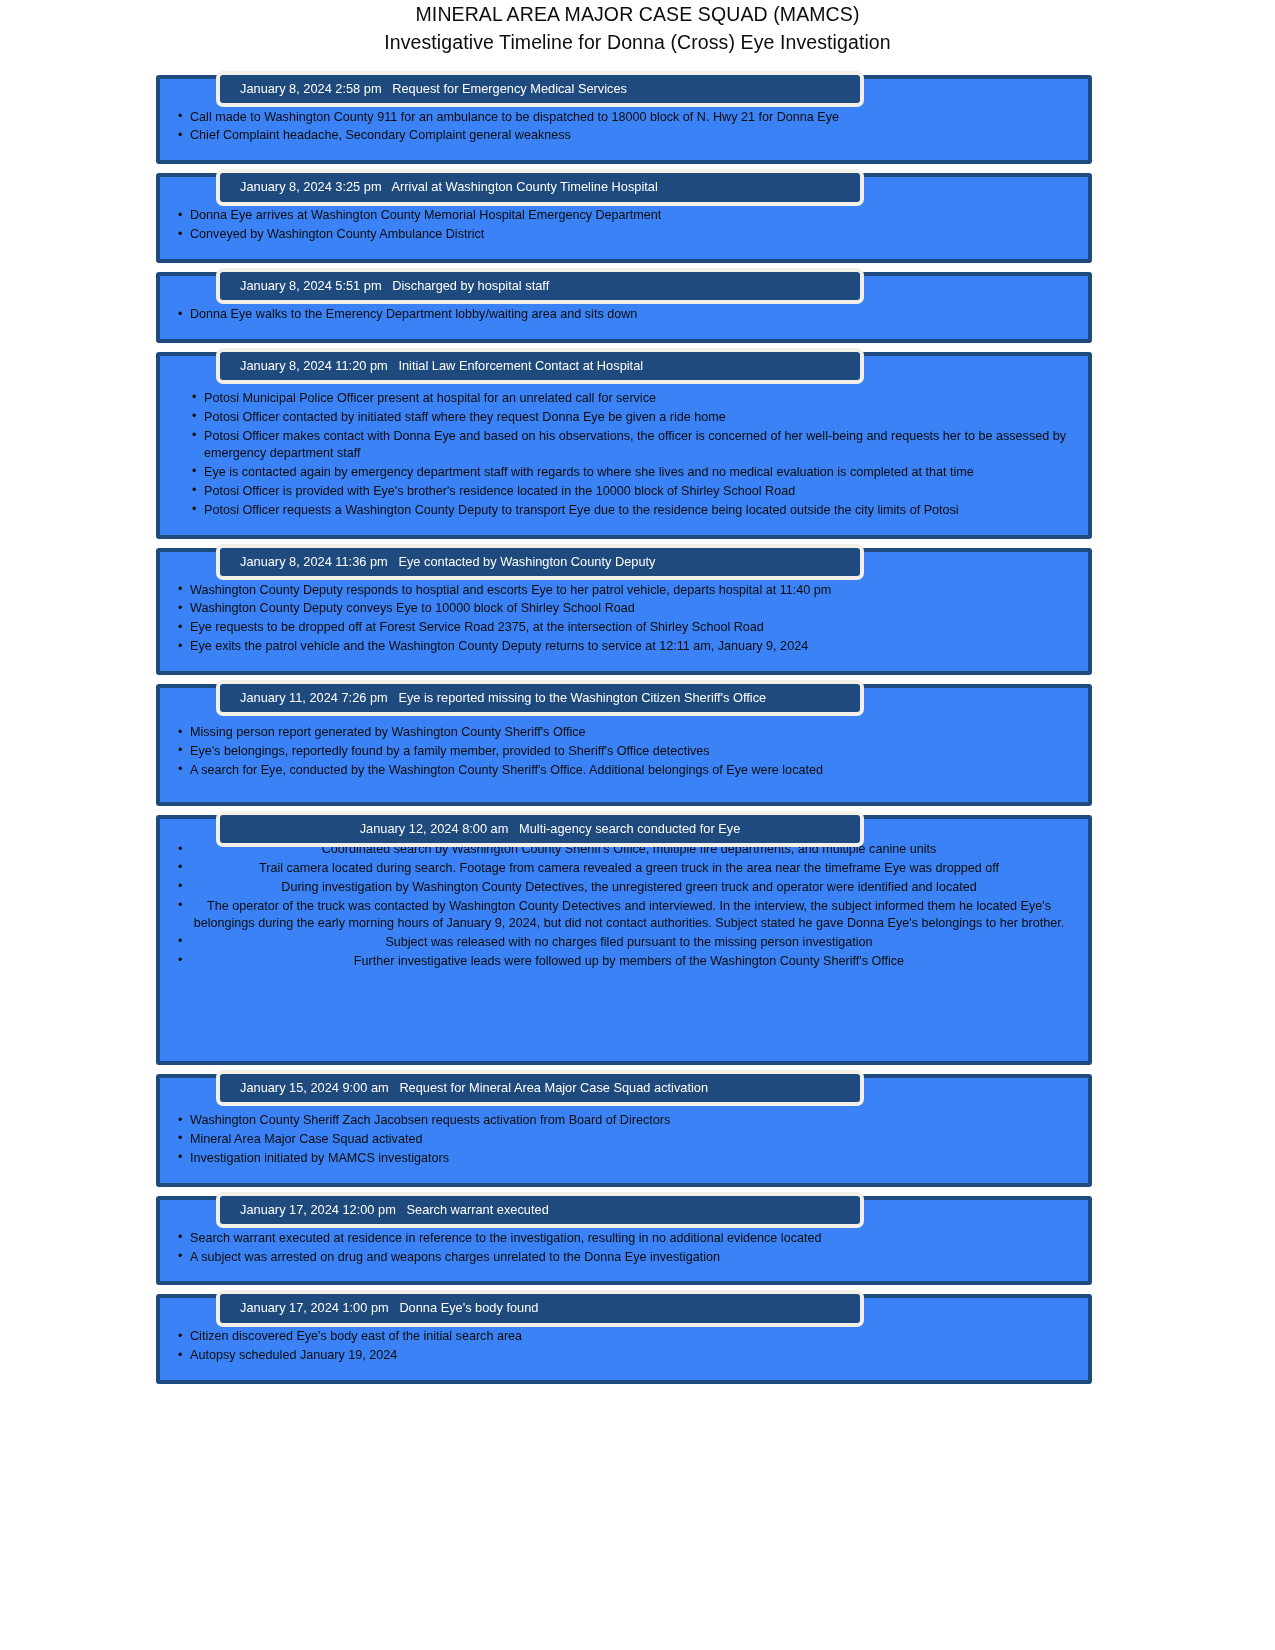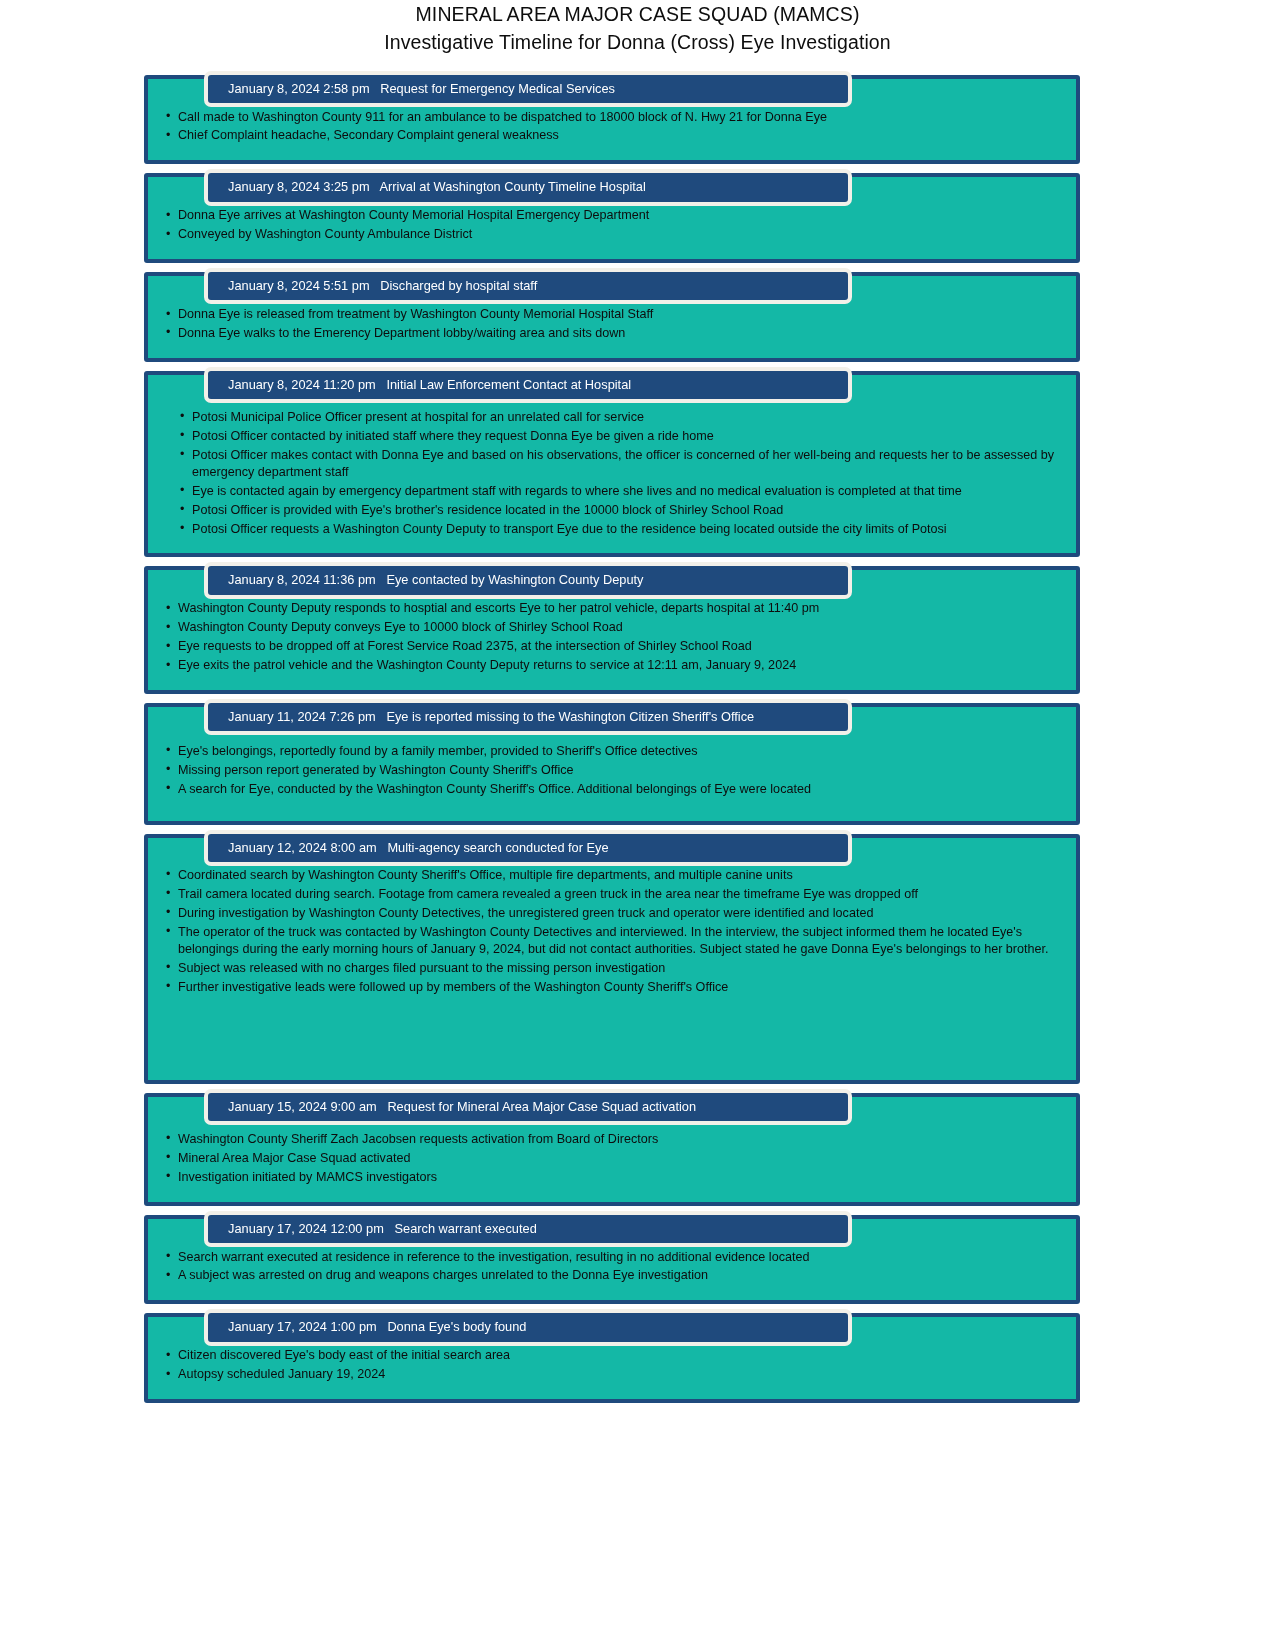--- a/index.html
+++ b/index.html
@@ -49,24 +49,24 @@
 
   
   .tl-entry {
     position: relative;
     margin-bottom: 9px;
   }
 
   
   .tl-body {
     position: relative;
-    margin-left: 6px;
+    margin-left: 18px;
     width: 936px;
     box-sizing: border-box;
-    background: #14b8a6;
+    background: #3b82f6;
     border: 4px solid #1F4A7D;
     border-radius: 3px;
     padding: 30px 14px 14px 14px;
     min-height: 56px;
   }
 
   
   .tl-header {
     position: absolute;
     top: -8px;
@@ -141,21 +141,20 @@
           <ul class="tl-bullets">
             <li>Donna Eye arrives at Washington County Memorial Hospital Emergency Department</li>
             <li>Conveyed by Washington County Ambulance District</li>
           </ul>
         </div>
       </div>
       <div class="tl-entry">
         <div class="tl-body" style="min-height: 60px;">
           <div class="tl-header" style="width: 648px;"><span class="hdr-when">January 8, 2024 5:51 pm</span>&nbsp;&nbsp; <span class="hdr-what">Discharged by hospital staff</span></div>
           <ul class="tl-bullets">
-            <li>Donna Eye is released from treatment by Washington County Memorial Hospital Staff</li>
             <li>Donna Eye walks to the Emerency Department lobby/waiting area and sits down</li>
           </ul>
         </div>
       </div>
       <div class="tl-entry">
         <div class="tl-body indent" style="min-height: 152px; padding-top: 34px;">
           <div class="tl-header" style="width: 648px;"><span class="hdr-when">January 8, 2024  11:20 pm</span>&nbsp;&nbsp; <span class="hdr-what">Initial Law Enforcement Contact at Hospital</span></div>
           <ul class="tl-bullets">
             <li>Potosi Municipal Police Officer present at hospital for an unrelated call for service</li>
             <li>Potosi Officer contacted by initiated staff where they request Donna Eye be given a ride home</li>
@@ -174,28 +173,28 @@
             <li>Washington County Deputy conveys Eye to 10000 block of Shirley School Road</li>
             <li>Eye requests to be dropped off at Forest Service Road 2375, at the intersection of Shirley School Road</li>
             <li>Eye exits the patrol vehicle and the Washington County Deputy returns to service at 12:11 am, January 9, 2024</li>
           </ul>
         </div>
       </div>
       <div class="tl-entry">
         <div class="tl-body" style="min-height: 122px; padding-top: 36px;">
           <div class="tl-header" style="width: 648px;"><span class="hdr-when">January 11, 2024  7:26 pm</span>&nbsp;&nbsp; <span class="hdr-what">Eye is reported missing to the Washington Citizen Sheriff's Office</span></div>
           <ul class="tl-bullets">
+            <li>Missing person report generated by Washington County Sheriff's Office</li>
             <li>Eye's belongings, reportedly found by a family member, provided to Sheriff's Office detectives</li>
-            <li>Missing person report generated by Washington County Sheriff's Office</li>
             <li>A search for Eye, conducted by the Washington County Sheriff's Office.  Additional belongings of Eye were located</li>
           </ul>
         </div>
       </div>
       <div class="tl-entry">
-        <div class="tl-body" style="min-height: 250px; padding-top: 29px;">
+        <div class="tl-body" style="min-height: 250px; padding-top: 22px; text-align: center;">
           <div class="tl-header" style="width: 648px;"><span class="hdr-when">January 12, 2024  8:00 am</span>&nbsp;&nbsp; <span class="hdr-what">Multi-agency search conducted for Eye</span></div>
           <ul class="tl-bullets">
             <li>Coordinated search by Washington County Sheriff's Office, multiple fire departments, and multiple canine units</li>
             <li>Trail camera located during search. Footage from camera revealed a green truck in the area near the timeframe Eye was dropped off</li>
             <li>During investigation by Washington County Detectives, the unregistered green truck and operator were identified and located</li>
             <li>The operator of the truck was contacted by Washington County Detectives and interviewed.  In the interview, the subject informed them he located Eye's belongings during the early morning hours of January 9, 2024, but did not contact authorities.  Subject stated he gave Donna Eye's belongings to her brother.</li>
             <li>Subject was released with no charges filed pursuant to the missing person investigation</li>
             <li>Further investigative leads were followed up by members of the Washington County Sheriff's Office</li>
           </ul>
         </div>

